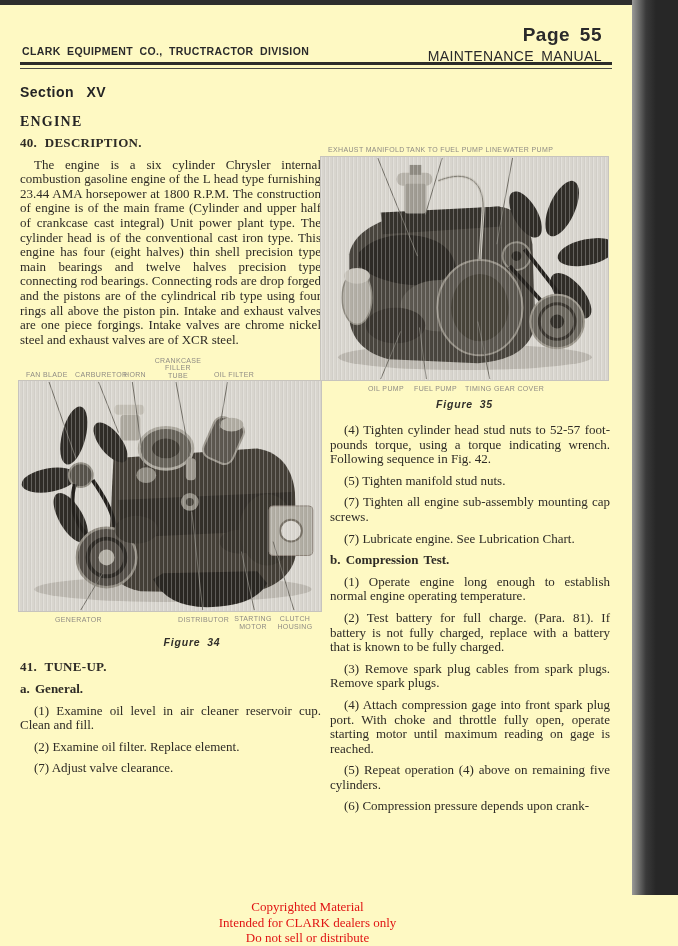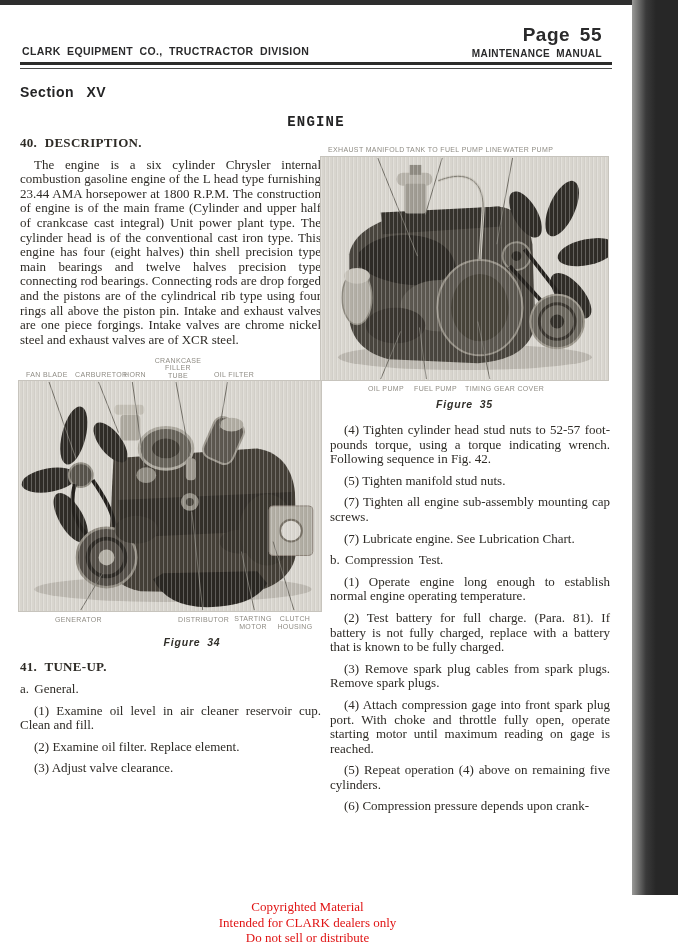--- a/index.html
+++ b/index.html
@@ -1,53 +1,53 @@
 <!DOCTYPE html>
 <html><head>
 <meta charset="utf-8">
 <style>
   html,body { margin:0; padding:0; background:#777; }
   .screen {
     position:relative; width:678px; height:946px; overflow:hidden;
-    background:#ffffff;
+    background:#fef9c3;
     font-family:"Liberation Serif","DejaVu Serif",serif;
     color:#2e2b26;
   }
   
   .top-bar { position:absolute; left:0; top:0; width:678px; height:5px; background:#2e2e2e; }
   .right-band { position:absolute; top:0; right:0; width:46px; height:895px;
     background:linear-gradient(90deg,#9a9a98 0px,#3a3a3a 14px,#272727 24px); }
 
   
   .header { position:absolute; left:20px; top:24px; width:592px; height:46px;
     font-family:"Liberation Sans","DejaVu Sans",sans-serif; color:#2a2a2b; }
   .page-num { position:absolute; right:10px; top:0px; font-size:19px; font-weight:bold;
     letter-spacing:.5px; word-spacing:4px; }
   .company { position:absolute; left:2px; top:21px; font-size:10.5px; font-weight:bold;
     letter-spacing:.4px; word-spacing:3px; }
-  .manual { position:absolute; right:10px; top:24px; font-size:10px; font-weight:bold;
+  .manual { position:absolute; right:10px; top:24px; font-size:14px; font-weight:normal;
     letter-spacing:.4px; word-spacing:3px; }
   .rule { position:absolute; left:0; right:0; top:38px; height:3px;
     border-top:3px solid #2c2c2a; border-bottom:1px solid #4a4a48; }
 
   
   .section-label { position:absolute; left:20px; top:84px; width:592px; text-align:left;
     font-family:"Liberation Sans","DejaVu Sans",sans-serif; font-weight:bold; font-size:14px;
     word-spacing:8px; letter-spacing:.5px; color:#242425; }
-  .section-title { position:absolute; left:20px; top:114px; width:592px; text-align:center;
-    font-family:Liberation Mono, monospace; font-weight:bold; font-size:14px;
+  .section-title { position:absolute; left:20px; top:114px; width:592px; text-align:left;
+    font-family:Liberation Serif, serif; font-weight:bold; font-size:14px;
     letter-spacing:1.2px; color:#242425; }
 
   
   .col-left  { position:absolute; left:20px;  top:136px; width:301px; }
   .col-right { position:absolute; left:330px; top:138px; width:280px; }
 
   .h-num { font-size:13px; font-weight:bold; letter-spacing:.3px; word-spacing:4px;
     margin:0 0 5px 0; }
-  .h-sub { font-size:13px; font-weight:normal; margin:8px 0 5px 13px; word-spacing:2px; }
+  .h-sub { font-size:13px; font-weight:bold; margin:8px 0 5px 13px; word-spacing:2px; }
   .bt p { margin:0 0 7px 0; font-size:13px; line-height:14.6px; text-align:justify;
     text-indent:14px; }
 
   
   .figure { position:relative; font-family:"Liberation Sans","DejaVu Sans",sans-serif; }
   .fig34 { width:348px; margin-left:-2px; margin-top:6px; }
   .fig35 { width:289px; margin-left:-10px; margin-bottom:13px; }
   .fl-strip { position:relative; }
   .fig34 .strip-top { height:26px; }
   .fig35 .strip-top { height:18px; }
@@ -155,21 +155,21 @@
         <span class="fl wrap" style="left:214px;top:3px;width:42px;">STARTING MOTOR</span>
         <span class="fl wrap" style="left:256px;top:3px;width:42px;">CLUTCH HOUSING</span>
       </div>
       <div class="fig-caption">Figure 34</div>
     </div>
 
     <p class="h-num" style="text-indent:0;margin-top:12px;">41. TUNE-UP.</p>
     <p class="h-sub" style="text-indent:0;">a. General.</p>
     <p>(1) Examine oil level in air cleaner reservoir cup. Clean and fill.</p>
     <p>(2) Examine oil filter. Replace element.</p>
-    <p>(3) Adjust valve clearance.</p>
+    <p>(7) Adjust valve clearance.</p>
   </div>
 
   <div class="col-right bt">
 
     <div class="figure fig35">
       <div class="fl-strip strip-top">
         <span class="fl" style="left:8px;bottom:2px;">EXHAUST MANIFOLD</span>
         <span class="fl" style="left:86px;bottom:2px;">TANK TO FUEL PUMP LINE</span>
         <span class="fl" style="left:183px;bottom:2px;">WATER PUMP</span>
       </div>

